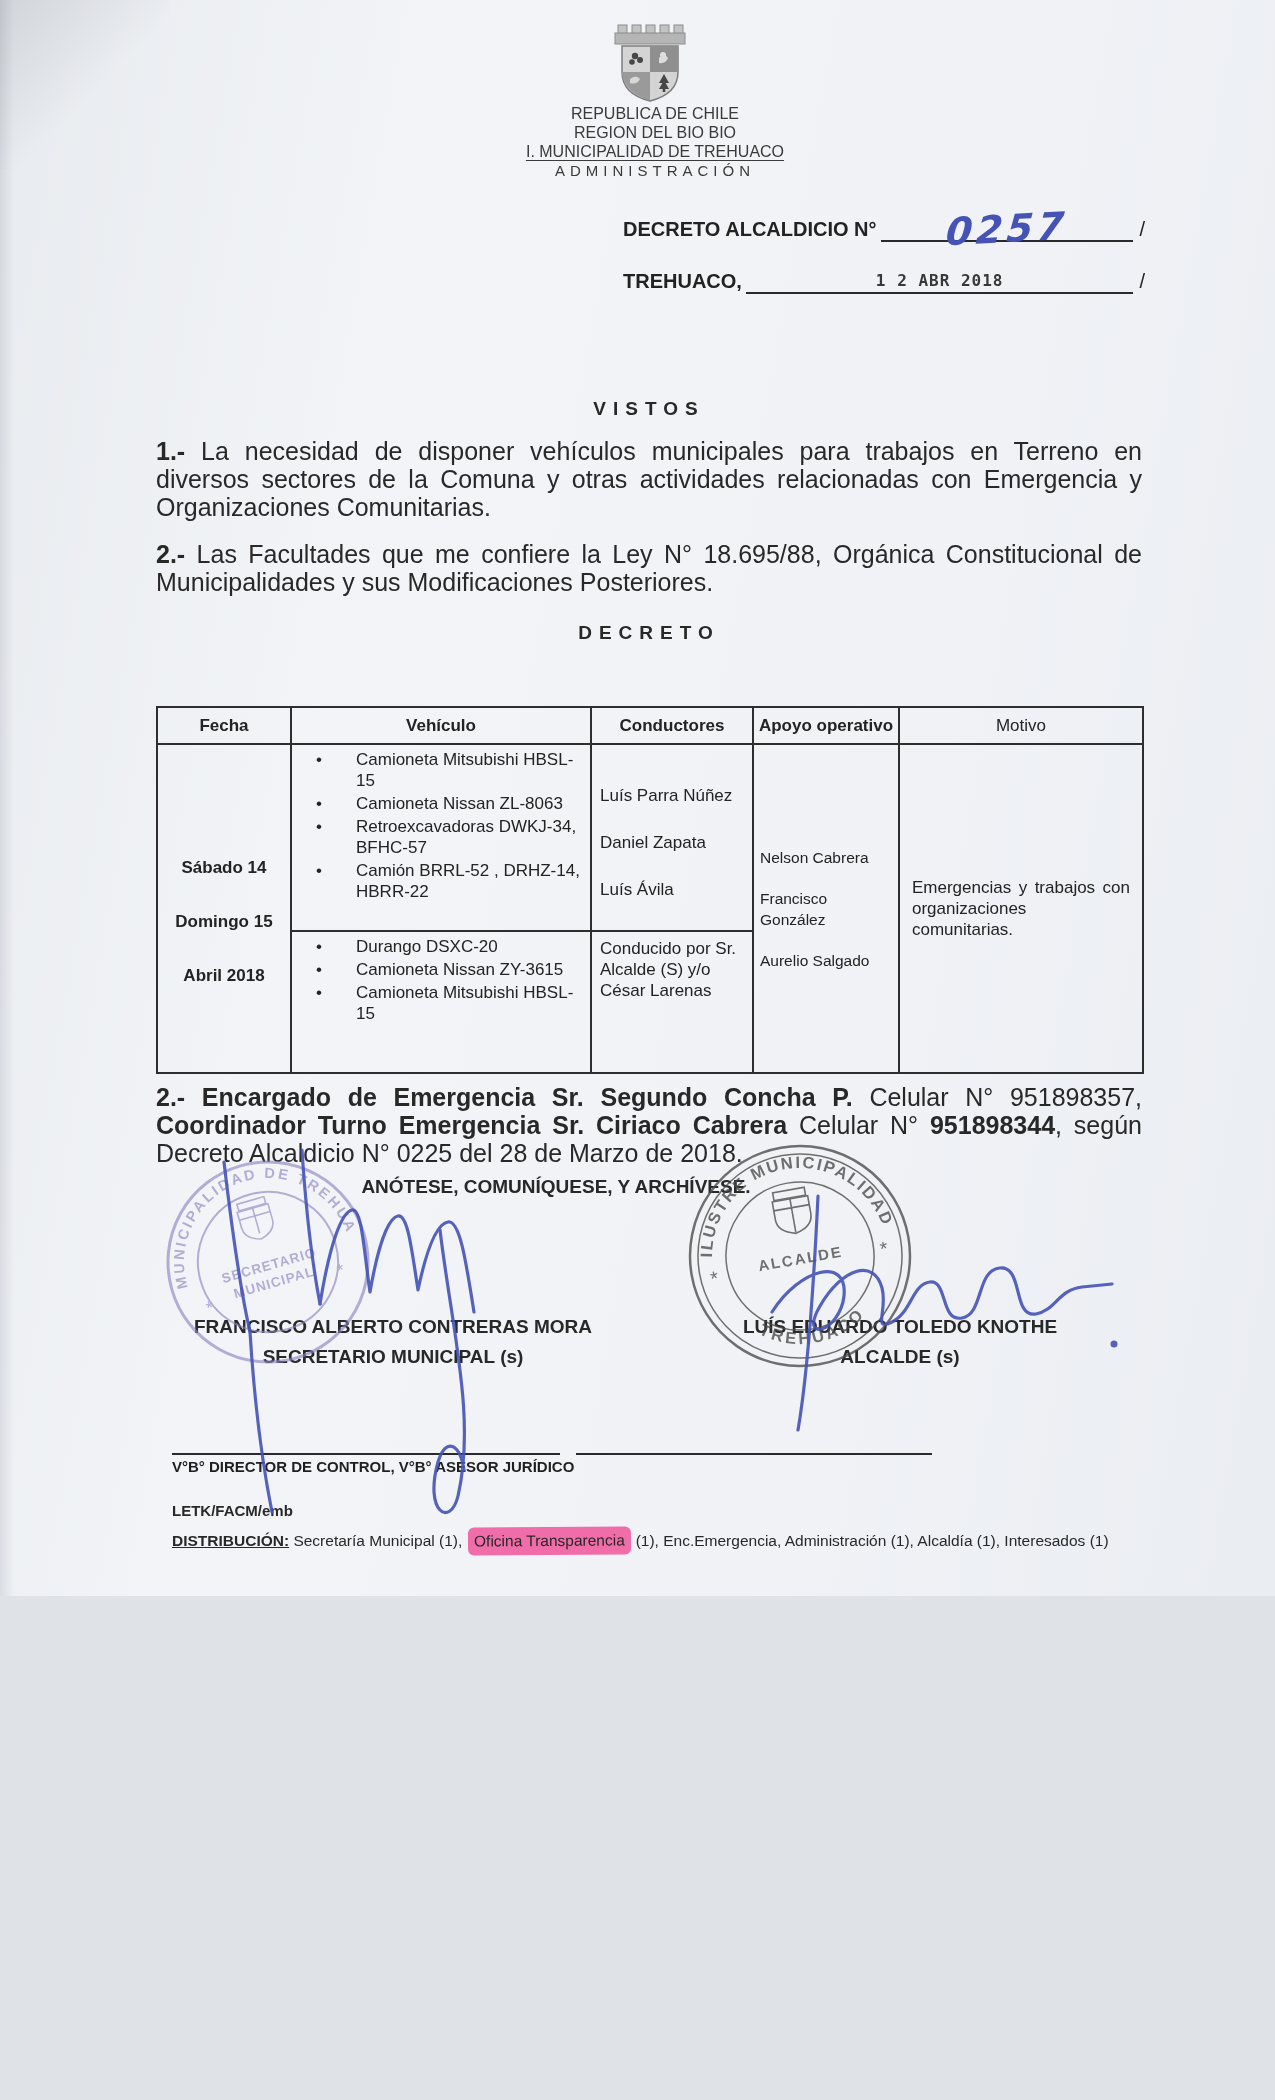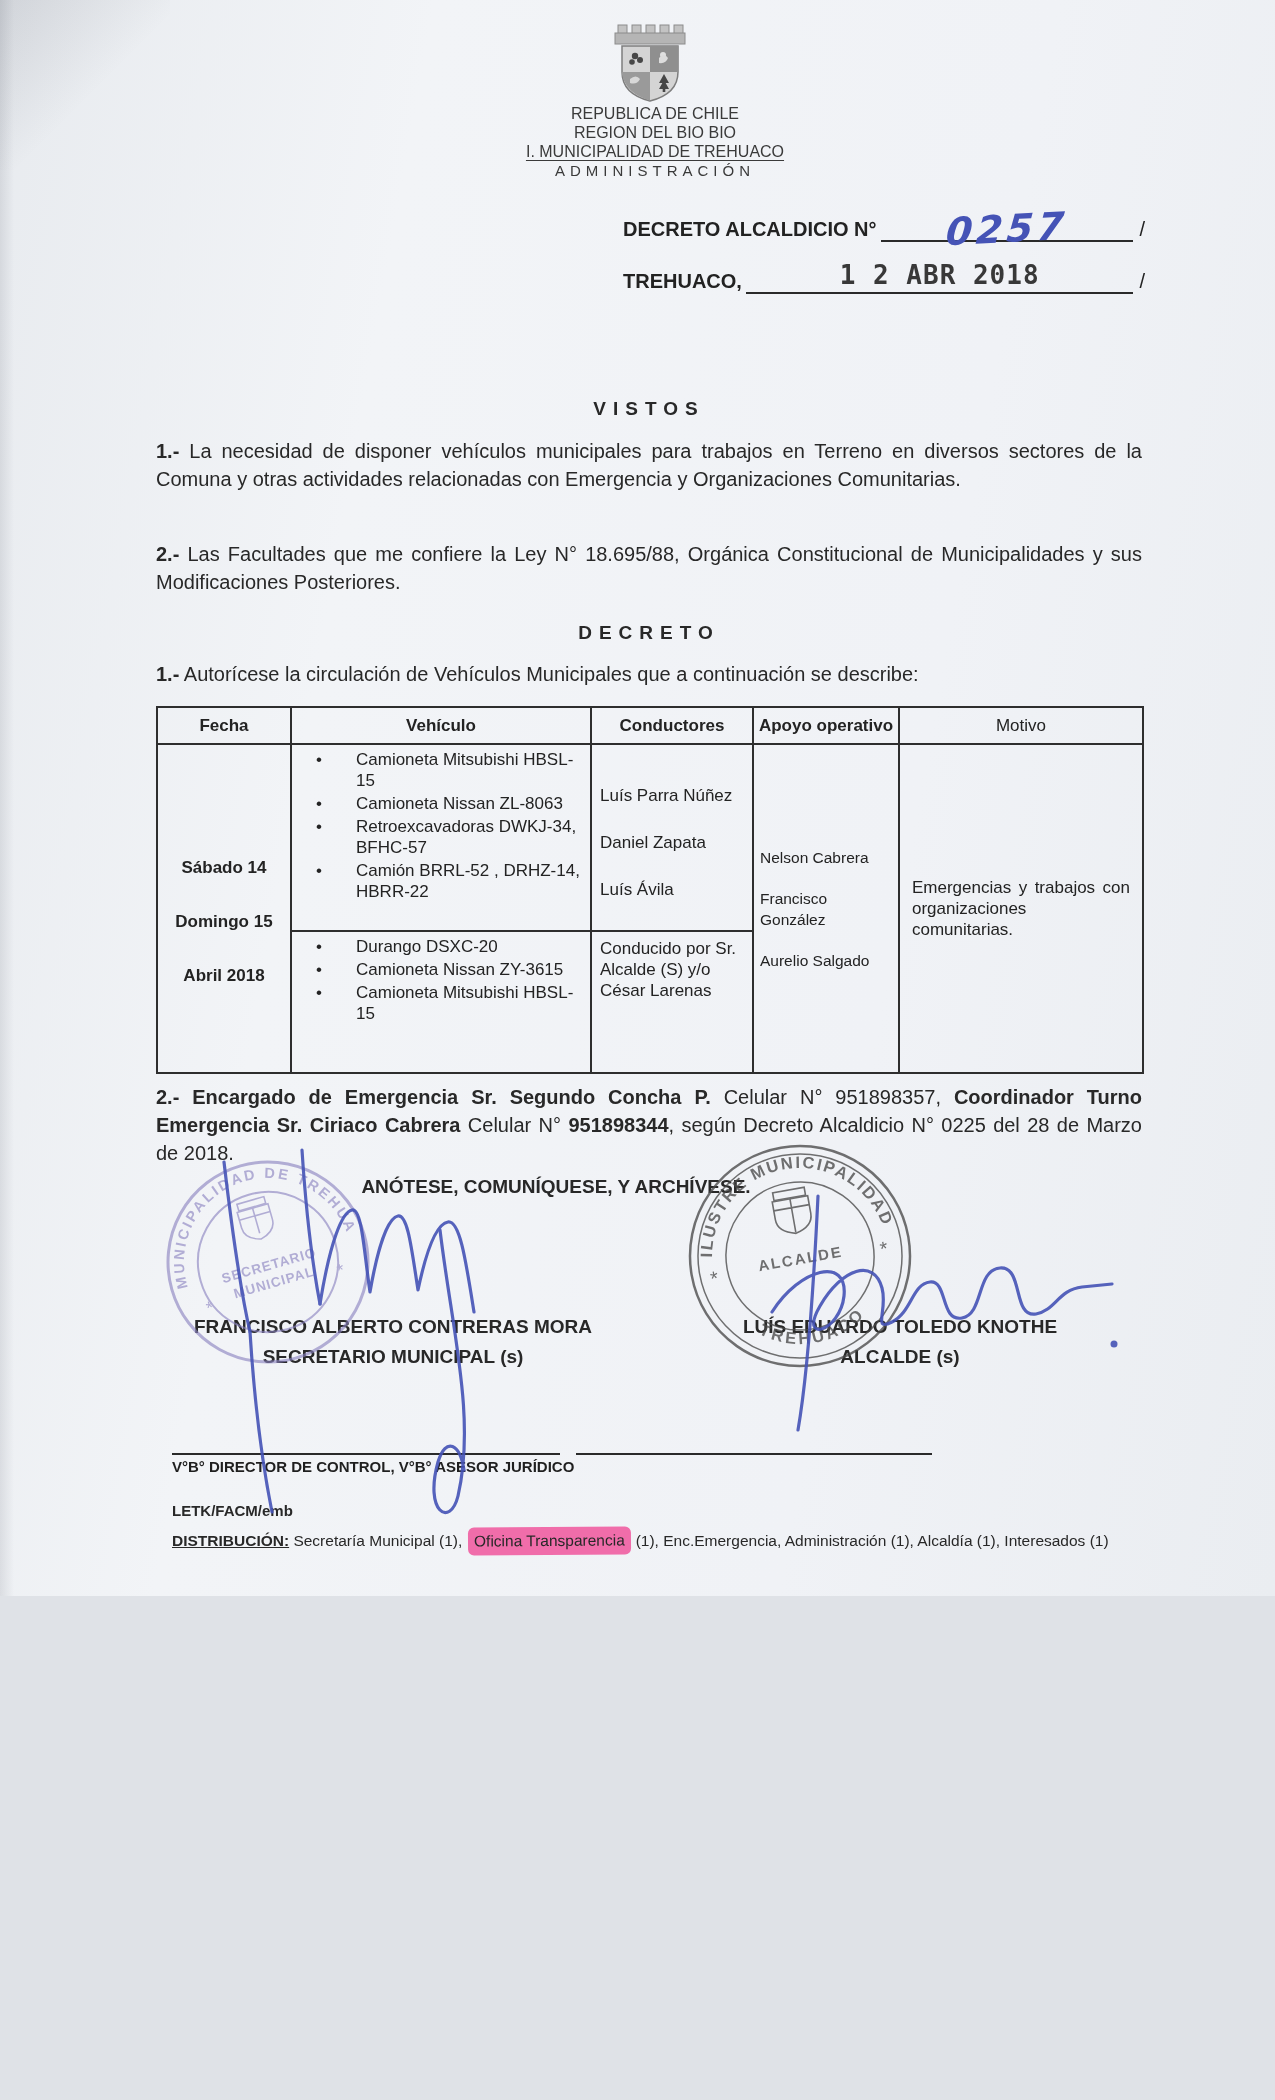--- a/index.html
+++ b/index.html
@@ -27,29 +27,29 @@
 
   
   .decree-block{position:absolute;left:623px;top:196px;width:522px;}
   .d-row{display:flex;align-items:flex-end;height:46px;font-weight:bold;font-size:20px;color:#222;}
   .d-row.second{margin-top:6px;}
   .d-label{white-space:nowrap;padding-bottom:1px;}
   .d-fill{flex:1;border-bottom:2px solid #2a2a2a;display:flex;align-items:flex-end;justify-content:center;margin-left:4px;}
   .slash{margin-left:6px;padding-bottom:1px;font-weight:normal;}
   .hand-number{font-family:"DejaVu Sans",sans-serif;font-style:italic;font-size:38px;line-height:30px;
     color:var(--pen);letter-spacing:4px;transform:rotate(-3deg) skewX(-8deg);margin-bottom:-4px;}
-  .date-stamp{font-family:"DejaVu Sans Mono",monospace;font-weight:bold;font-size:26px;
+  .date-stamp{font-family:"DejaVu Sans Mono",monospace;font-weight:bold;font-size:16px;
     letter-spacing:1px;color:#383838;margin-bottom:2px;}
 
   .ref{left:623px;top:300px;width:522px;font-size:19px;line-height:28px;
     border-bottom:3px solid #1e1e1e;padding-bottom:5px;}
   .ref b{font-weight:bold;}
 
   .sec-h{left:156px;width:986px;text-align:center;font-weight:bold;font-size:19px;letter-spacing:7px;}
-  .para{left:156px;width:986px;font-size:20px;line-height:28px;text-align:justify;margin:0;}
+  .para{left:156px;width:986px;font-size:25px;line-height:28px;text-align:justify;margin:0;}
   .marker{font-weight:bold;}
 
   
   .dtable{left:156px;top:706px;border-collapse:collapse;table-layout:fixed;width:986px;
     font-size:17px;line-height:21px;color:#232323;}
   .dtable th,.dtable td{border:2px solid #2e2e2e;vertical-align:top;padding:4px 8px;}
   .dtable th{font-weight:bold;text-align:center;padding:7px 2px;}
   .dtable th.motivo-h{font-weight:normal;}
   td.fecha{font-weight:bold;text-align:center;padding-top:112px;}
   .fecha-line{margin-bottom:33px;}
@@ -149,23 +149,20 @@
   <p class="para abs" style="top:437px;">
     <b class="marker">1.-</b><span> La necesidad de disponer vehículos municipales para trabajos en Terreno en diversos sectores de la Comuna y otras actividades relacionadas con Emergencia y Organizaciones Comunitarias.</span>
   </p>
 
   <p class="para abs" style="top:540px;">
     <b class="marker">2.-</b><span> Las Facultades que me confiere la Ley N° 18.695/88, Orgánica Constitucional de Municipalidades y sus Modificaciones Posteriores.</span>
   </p>
 
   <div class="sec-h abs" style="top:622px;">DECRETO</div>
 
-  <p class="para abs" style="top:660px;">
-    <b class="marker">1.-</b><span> Autorícese la circulación de Vehículos Municipales que a continuación se describe:</span>
-  </p>
 
   <table class="dtable abs">
     <colgroup>
         <col style="width:134px">
         <col style="width:300px">
         <col style="width:162px">
         <col style="width:146px">
         <col style="width:244px">
       </colgroup>
     <tbody>

